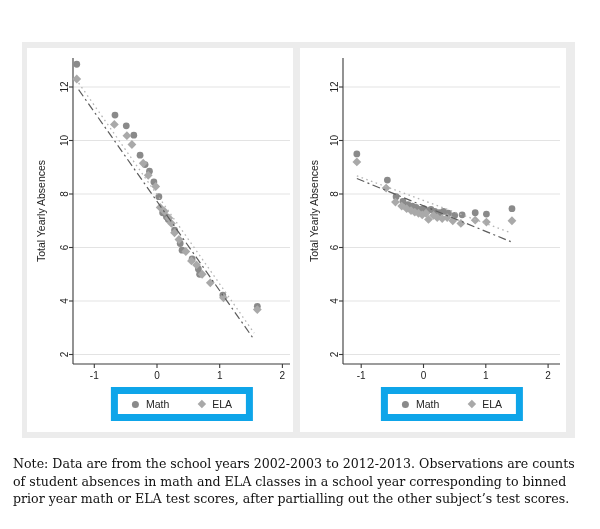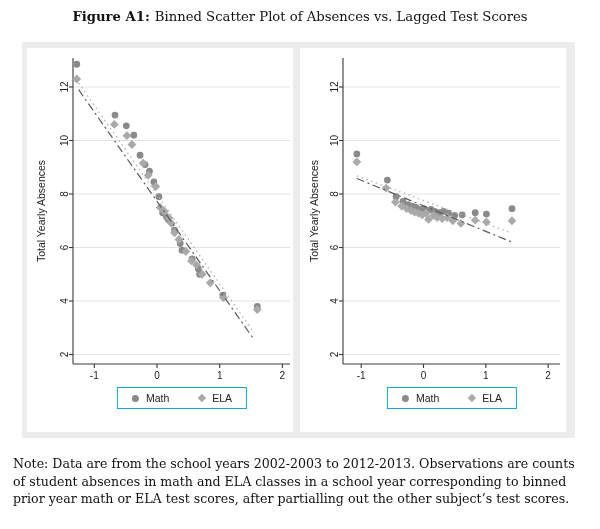--- a/index.html
+++ b/index.html
@@ -7,36 +7,35 @@
         font-family:"Liberation Sans",sans-serif;}
   .fig-title{position:absolute;top:9px;left:0;width:600px;text-align:center;
              font-family:"DejaVu Serif",serif;font-size:13.2px;color:#111;white-space:nowrap;}
   .fig-title b{margin-right:5px;}
   .graph-region{position:absolute;left:22px;top:42px;width:553px;height:396px;background:#ececec;}
   .panel{position:absolute;top:6px;width:266px;height:384px;background:#fff;}
   #panel-0{left:5px;}
   #panel-1{left:278px;}
   .panel svg{position:absolute;left:0;top:0;}
   .legend{position:absolute;top:339px;transform:translateX(-50%);background:#fff;
-          border:1px solid #0ea5e9;display:flex;align-items:center;gap:30px;
+          border:7px solid #0ea5e9;display:flex;align-items:center;gap:30px;
           padding:4px 14px;font-size:10.5px;color:#222;}
   #panel-0 .legend{left:155px;}
   #panel-1 .legend{left:152px;}
   .entry{display:flex;align-items:center;white-space:nowrap;}
   .m-circle{width:7px;height:7px;border-radius:50%;background:#8a8a8a;display:inline-block;margin-right:7px;}
   .m-diamond{width:6px;height:6px;background:#a9a9a9;display:inline-block;transform:rotate(45deg);margin-right:7px;}
   .fig-note{position:absolute;top:455px;left:13px;width:574px;text-align:left;
             font-family:"DejaVu Serif",serif;font-size:12.6px;line-height:1.4;color:#111;}
 </style>
 </head>
 <body>
 
 <div class="page">
 
-  <div class="fig-title"><b>Figure A1:</b><span>Binned Scatter Plot of Absences vs. Lagged Test Scores</span></div>
 
   <div class="graph-region">
 
     <div class="panel" id="panel-0">
       <svg id="plot-0" width="266" height="380">
           <g stroke="#e3e3e3" stroke-width="1">
             <line x1="46" y1="306.5" x2="263" y2="306.5"></line>
             <line x1="46" y1="253" x2="263" y2="253"></line>
             <line x1="46" y1="199.5" x2="263" y2="199.5"></line>
             <line x1="46" y1="146" x2="263" y2="146"></line>

